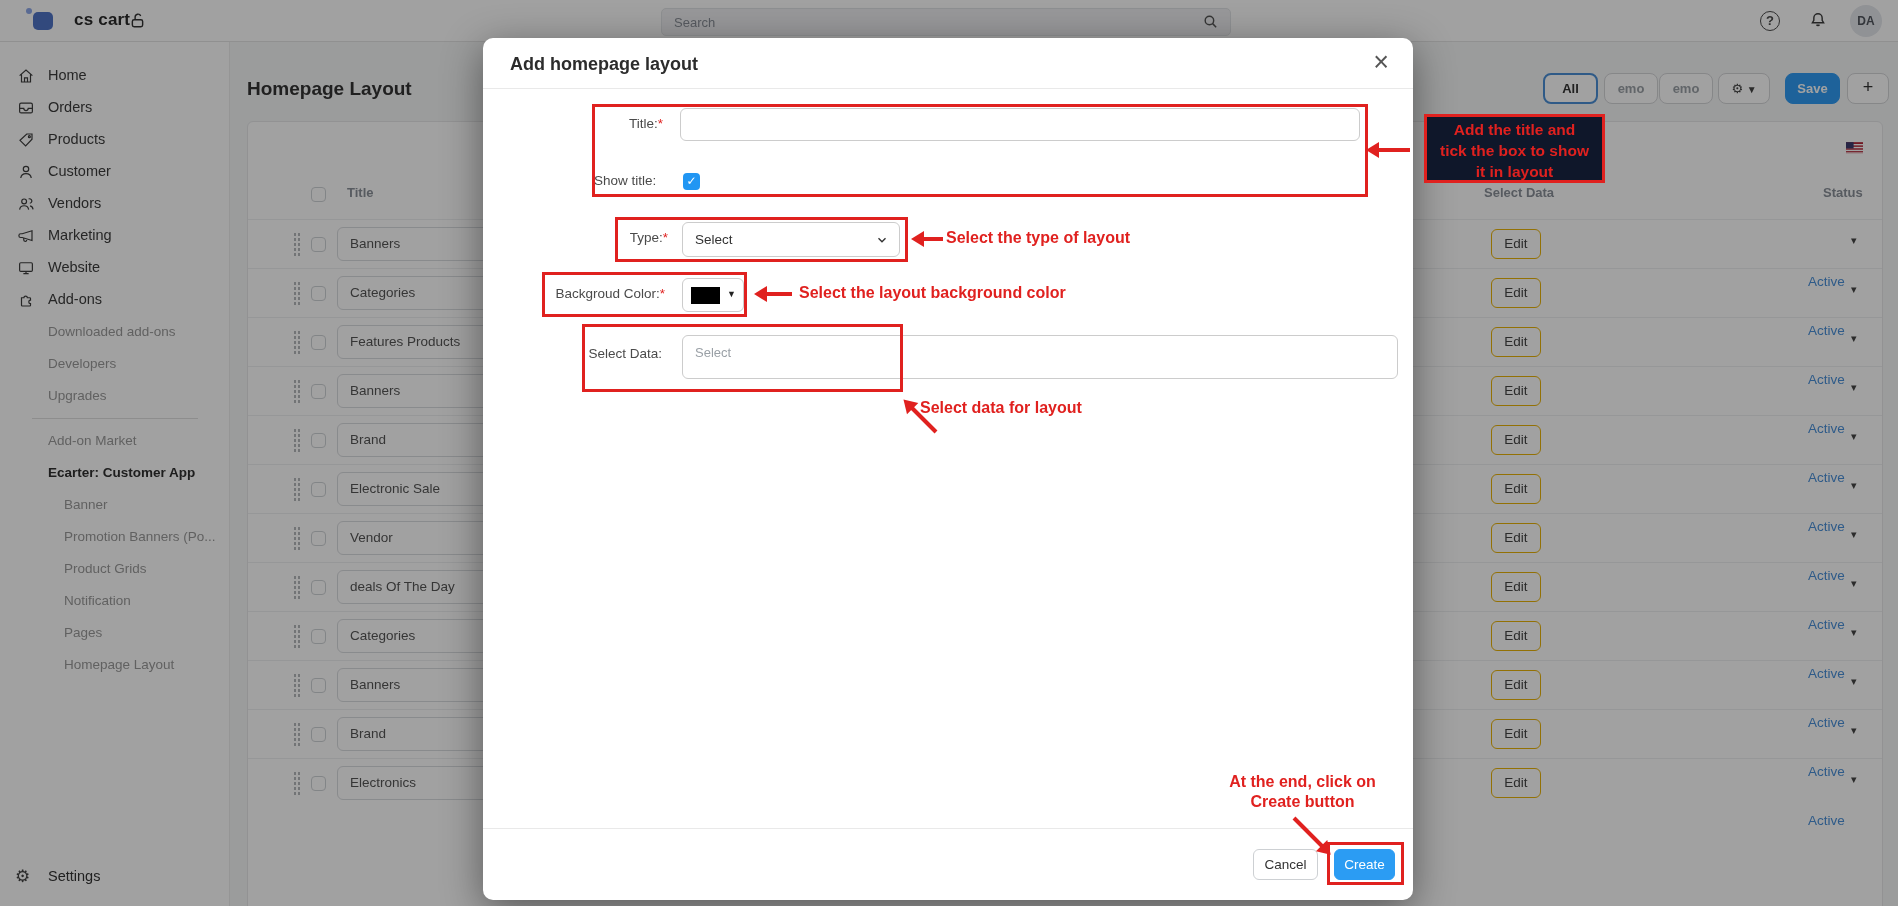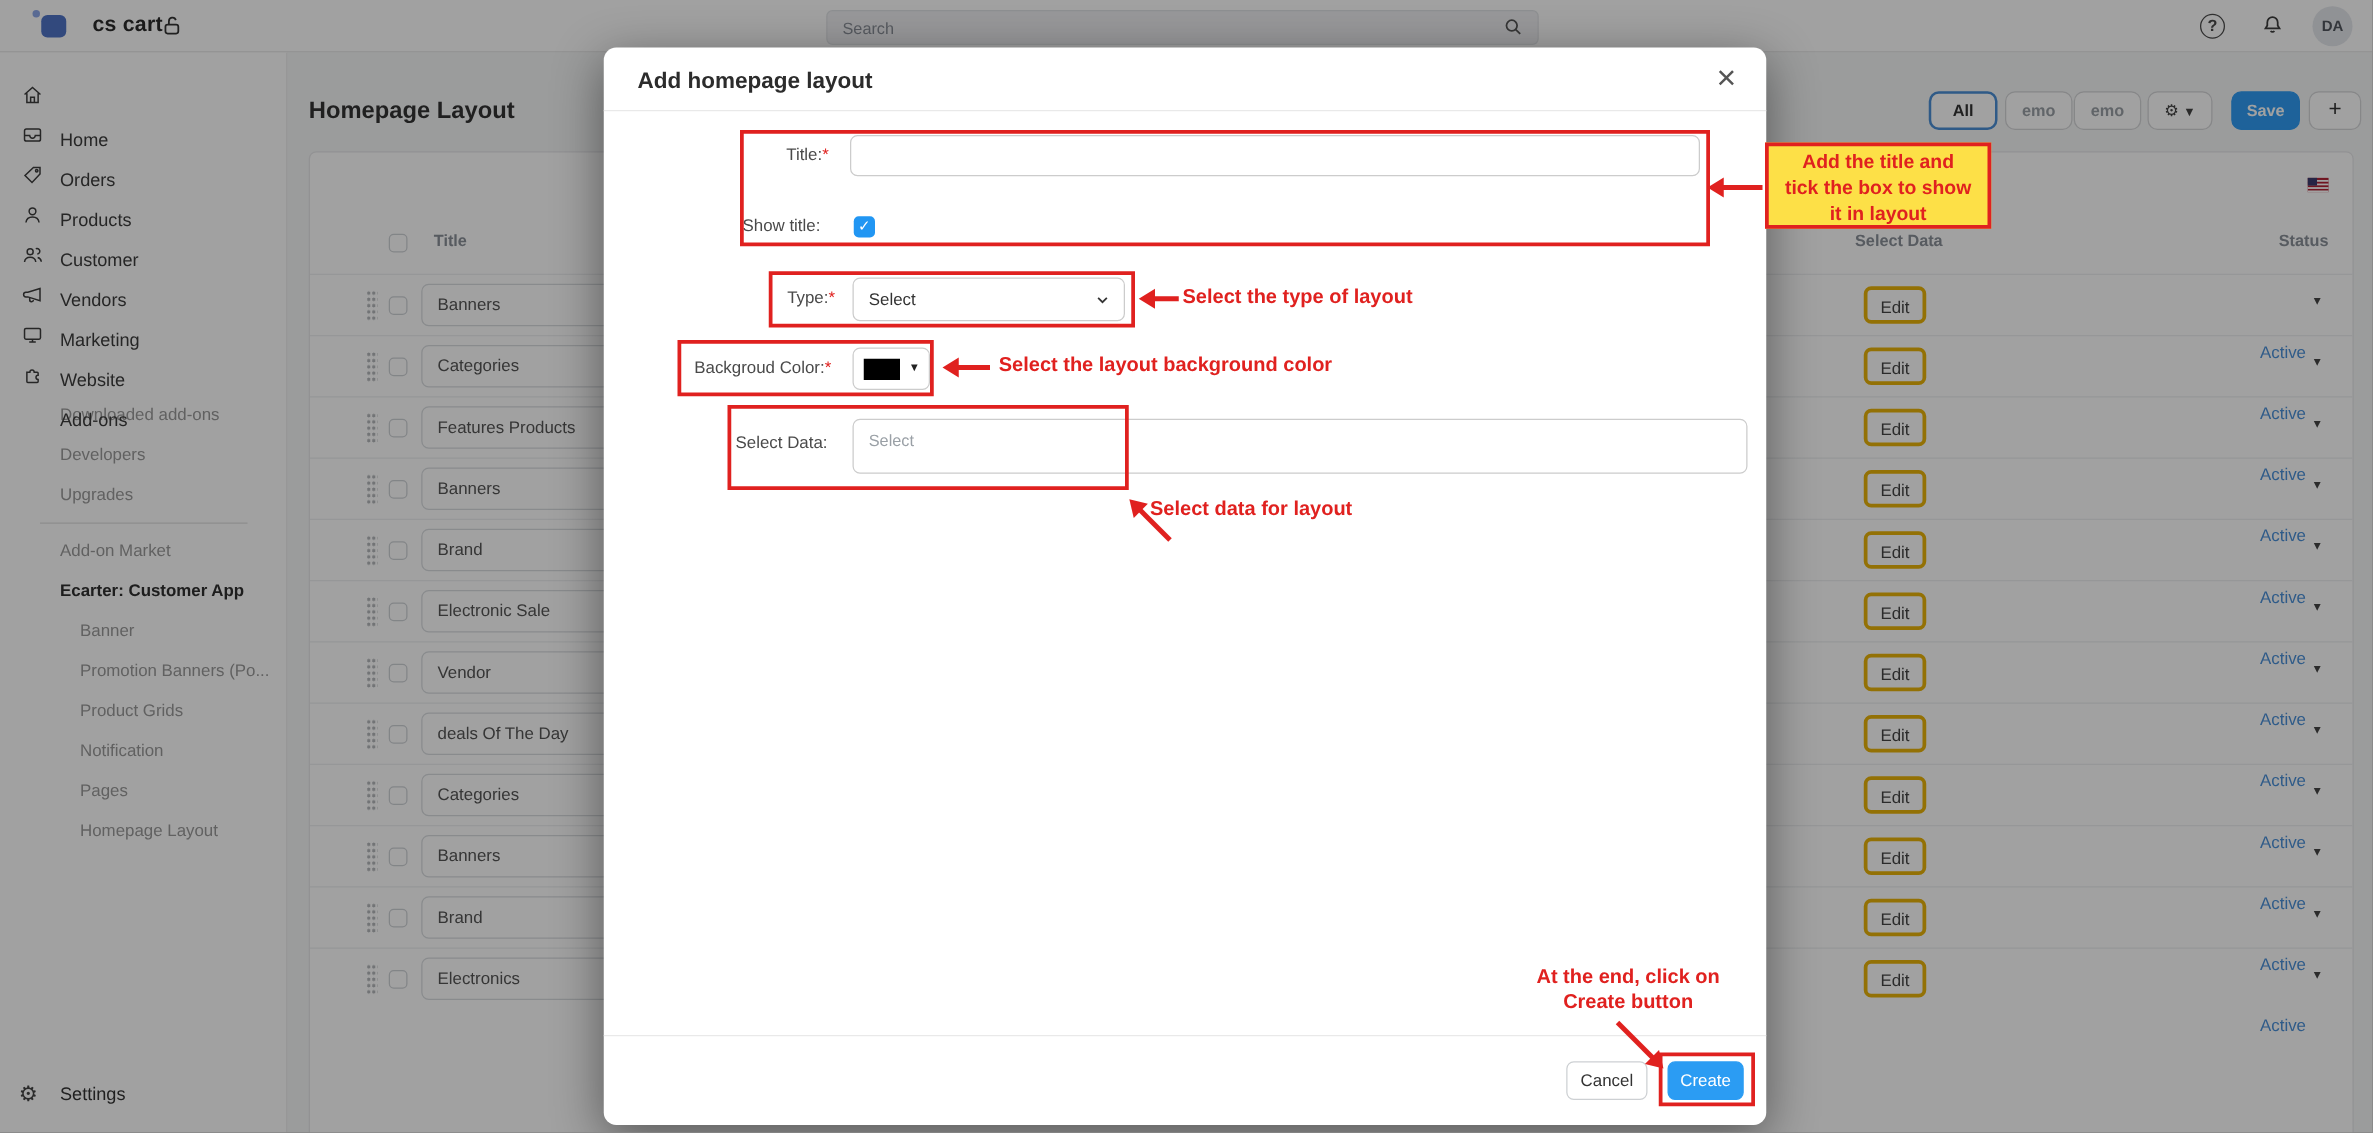--- a/index.html
+++ b/index.html
@@ -15,21 +15,21 @@
   .search{position:absolute;left:661px;top:8px;width:570px;height:28px;background:#f1f2f4;border:1px solid #e2e4e7;border-radius:5px;padding:0 34px 0 12px;font-size:13px;color:#444;outline:none;}
   .search::placeholder{color:#8a8f98;}
   .search-ic{position:absolute;left:1202px;top:13px;}
   .help-ic{position:absolute;left:1760px;top:11px;width:20px;height:20px;border:1.7px solid #4a4a4a;border-radius:50%;color:#4a4a4a;font-size:13px;font-weight:700;text-align:center;line-height:17px;}
   .bell-ic{position:absolute;left:1808px;top:10px;}
   .avatar{position:absolute;left:1850px;top:5px;width:32px;height:32px;border-radius:50%;background:#e4e7ec;color:#51565e;font-size:12px;font-weight:700;text-align:center;line-height:32px;}
   
   .sidebar{position:absolute;left:0;top:42px;width:230px;bottom:0;background:#fff;border-right:1px solid #ececec;padding-top:18px;}
   .nav-item{position:relative;height:32px;cursor:pointer;}
   .nav-ic{position:absolute;left:17px;top:7px;width:18px;height:18px;color:#3d3d3d;}
-  .nav-lb{position:absolute;left:48px;top:7px;font-size:14.5px;color:#3c3c3c;margin-top:38px;}
+  .nav-lb{position:absolute;left:48px;top:7px;font-size:14.5px;color:#3c3c3c;}
   .nav-sub{height:32px;line-height:32px;padding-left:48px;font-size:13.5px;color:#9a9a9a;cursor:pointer;white-space:nowrap;overflow:hidden;}
   .nav-sub.deep{padding-left:64px;}
   .nav-app-header{height:32px;line-height:32px;padding-left:48px;font-size:13.5px;font-weight:700;color:#2f2f2f;}
   .nav-divider{margin:6px 0 6px 32px;width:166px;border:none;border-top:1px solid #e0e0e0;}
   .settings-row{position:absolute;left:0;bottom:12px;height:34px;width:230px;cursor:pointer;}
   .settings-gear{position:absolute;left:15px;top:6px;font-size:17px;color:#444;}
   .settings-lb{position:absolute;left:48px;top:8px;font-size:14.5px;color:#333;}
   
   .content{position:absolute;left:230px;top:42px;right:0;bottom:0;background:#f6f7f8;}
   .page-h1{position:absolute;left:17px;top:36px;margin:0;font-size:19px;font-weight:700;color:#333;}
@@ -41,21 +41,21 @@
   .tbtn.save{left:1555px;width:55px;background:#2f9cf4;border-color:#2f9cf4;color:#fff;font-weight:700;}
   .tbtn.plus{left:1617px;width:42px;font-size:18px;line-height:27px;color:#333;}
   .card{position:absolute;left:17px;top:79px;width:1636px;height:800px;background:#fff;border:1px solid #e7e8ea;border-radius:6px;}
   .flag{position:absolute;left:1598px;top:20px;}
   .cbx{position:absolute;width:15px;height:15px;border:1.5px solid #cfd3d7;border-radius:4px;background:#fff;}
   .th{position:absolute;top:63px;font-size:13px;font-weight:700;color:#8a9099;}
   .tbody{position:absolute;left:0;top:97px;right:0;}
   .trow{position:relative;height:49px;border-top:1px solid #eef0f2;}
   .drag{position:absolute;left:45px;top:12px;width:9px;height:25px;background-image:radial-gradient(#b5b8bb 1px,transparent 1.3px);background-size:4px 5px;}
   .tbox{position:absolute;left:89px;top:7px;width:410px;height:34px;border:1px solid #dadde0;border-radius:6px;line-height:32px;padding-left:12px;font-size:13.5px;color:#555;}
-  .editbtn{position:absolute;left:1243px;top:9px;width:50px;height:30px;border:3px solid #eab308;border-radius:6px;background:#fff;font-size:13.5px;color:#444;text-align:center;line-height:28px;cursor:pointer;}
+  .editbtn{position:absolute;left:1243px;top:9px;width:50px;height:30px;border:1px solid #eab308;border-radius:6px;background:#fff;font-size:13.5px;color:#444;text-align:center;line-height:28px;cursor:pointer;}
   .statustext{position:absolute;left:1560px;top:14px;font-size:13.5px;color:#4a90d9;cursor:pointer;margin-top:40px;}
   .statuscaret{position:absolute;left:1603px;top:14px;font-size:11px;color:#444;cursor:pointer;}
   
   .modal{position:absolute;left:483px;top:38px;width:930px;height:862px;background:#fff;border-radius:10px;box-shadow:0 10px 40px rgba(0,0,0,.45);z-index:10;}
   .m-title{position:absolute;left:27px;top:16px;font-size:18px;font-weight:700;color:#2c2c2c;}
   .m-close{position:absolute;right:24px;top:8px;font-size:27px;color:#555;cursor:pointer;line-height:32px;}
   .m-hdiv{position:absolute;left:0;top:50px;width:100%;border:none;border-top:1px solid #e9e9e9;margin:0;}
   .m-fdiv{position:absolute;left:0;top:790px;width:100%;border:none;border-top:1px solid #e9e9e9;margin:0;}
   .m-lbl{position:absolute;font-size:13.5px;color:#4a4a4a;text-align:right;}
   .req{color:#e0211f;}
@@ -67,21 +67,21 @@
   .colorbtn{position:absolute;left:199px;top:240px;width:62px;height:34px;border:1px solid #ccc;border-radius:6px;cursor:pointer;}
   .swatch{position:absolute;left:8px;top:8px;width:29px;height:17px;background:#000;}
   .swcaret{position:absolute;right:7px;top:10px;font-size:9px;color:#222;}
   .datafld{position:absolute;left:199px;top:297px;width:716px;height:44px;border:1px solid #ccc;border-radius:6px;font-size:13px;padding:9px 12px;cursor:text;}
   .btn{position:absolute;height:31px;border-radius:6px;font-size:13.5px;text-align:center;line-height:29px;cursor:pointer;}
   .btn.cancel{left:770px;top:811px;width:65px;background:#fff;border:1px solid #cdd0d3;color:#333;}
   .btn.create{left:851px;top:811px;width:61px;background:#2b9cf3;border:1px solid #2b9cf3;color:#fff;}
   
   .anno{position:absolute;inset:0;z-index:20;pointer-events:none;}
   .rbox{position:absolute;border:3px solid var(--red);}
-  .notebox{position:absolute;background:#fde047;border:3px solid var(--red);color:var(--red);font-size:15.5px;font-weight:700;text-align:center;white-space:pre-line;line-height:21px;padding-top:2px;}
+  .notebox{position:absolute;background:#0f172a;border:3px solid var(--red);color:var(--red);font-size:15.5px;font-weight:700;text-align:center;white-space:pre-line;line-height:21px;padding-top:2px;margin-left:12px;}
   .notetext{position:absolute;color:var(--red);font-size:16px;font-weight:700;white-space:pre-line;text-align:center;line-height:20px;}
   .aline{position:absolute;background:var(--red);height:4px;}
   .ahead-left{position:absolute;width:0;height:0;border-right:13px solid var(--red);border-top:8px solid transparent;border-bottom:8px solid transparent;}
   .arrow-rot{position:absolute;height:16px;transform-origin:left center;}
   .arrow-rot .l{position:absolute;left:0;right:11px;top:6px;height:4px;background:var(--red);}
   .arrow-rot .h{position:absolute;right:0;top:0;width:0;height:0;border-left:13px solid var(--red);border-top:8px solid transparent;border-bottom:8px solid transparent;}
   svg{display:block;}
 </style>
 </head>
 <body>

